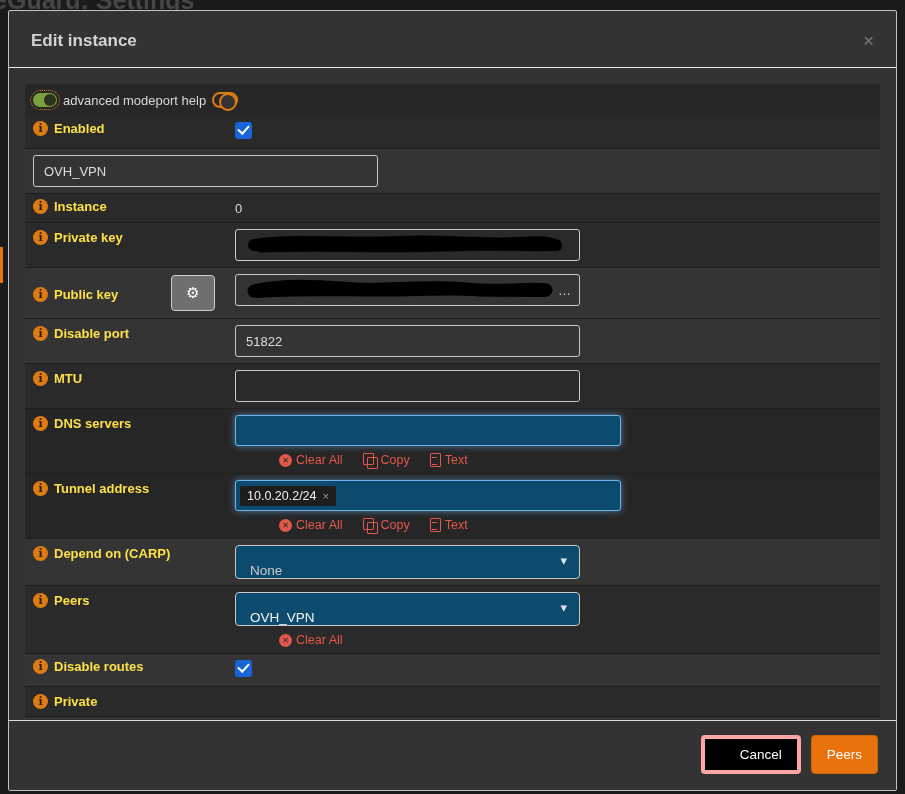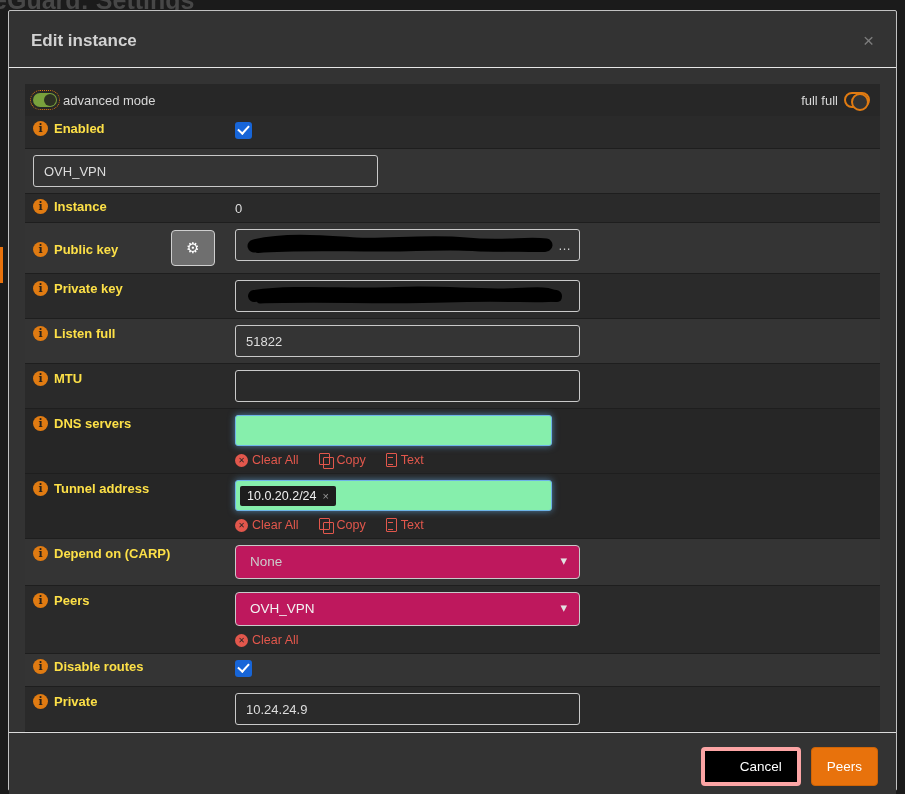--- a/index.html
+++ b/index.html
@@ -26,21 +26,21 @@
   }
   .modal-header {
     padding:20px 22px 16px 22px; display:flex; align-items:center; justify-content:space-between;
     border-bottom:1px solid #e6e6e6;
   }
   .modal-title { font-size:17px; font-weight:700; color:#d2d2d2; }
   .close-x { color:#7c7c7c; font-size:19px; line-height:14px; cursor:pointer; }
   .modal-body { padding:16px 16px 0 16px; flex:1; }
   
   .adv-bar {
-    background:#272727; height:32px; display:flex; align-items:center; justify-content:space-between;
+    background:#272727; height:32px; display:flex; align-items:center; justify-content:flex-start;
     padding:0 10px 0 8px; font-size:13px; color:#d8d8d8;
   }
   .adv-left, .adv-right { display:flex; align-items:center; gap:6px; }
   .tgl-on {
     width:24px; height:14px; border-radius:8px; background:#79a13c; position:relative;
     outline:1px dotted #e07b12; outline-offset:2px; display:inline-block;
   }
   .tgl-on::after {
     content:""; position:absolute; right:1px; top:1px; width:12px; height:12px;
     border-radius:50%; background:#2d3123;
@@ -97,30 +97,30 @@
   .gear-btn {
     width:44px; height:36px; background:#6f6f6f; border:1px solid #cfcfcf; border-radius:4px;
     color:#fff; font-size:15px; display:flex; align-items:center; justify-content:center;
     cursor:pointer; margin-right:6px;
   }
   
   .scribble { flex:0 0 auto; }
   .ellip { color:#cfcfcf; margin-left:4px; font-size:13px; letter-spacing:1px; }
   
   .tok {
-    width:317px; min-height:31px; background:#86efac; border:1px solid #6db3e8; border-radius:3px;
+    width:386px; min-height:31px; background:#0c4a6e; border:1px solid #6db3e8; border-radius:3px;
     box-shadow:0 0 7px rgba(100,170,230,.65); display:flex; align-items:center; padding:3px 4px;
   }
   .token {
     background:#1d1d1d; color:#f0f0f0; font-size:12.5px; border-radius:2px;
     padding:3px 7px; display:inline-flex; align-items:center; gap:6px;
   }
   .token .tk-x { color:#9a9a9a; font-size:11px; cursor:pointer; }
   
-  .actions { display:flex; gap:20px; margin-top:7px; align-items:center; }
+  .actions { display:flex; gap:20px; margin-top:7px; align-items:center;margin-left:44px; }
   .act { color:#e2574c; font-size:12.5px; display:inline-flex; align-items:center; gap:4px; cursor:pointer; }
   .i-cx {
     width:13px; height:13px; border-radius:50%; background:#e2574c; position:relative; display:inline-block;
   }
   .i-cx::before {
     content:"✕"; position:absolute; left:0; top:0; width:13px; height:13px;
     color:#262626; font-size:8px; display:flex; align-items:center; justify-content:center;
   }
   .i-copy { width:14px; height:14px; position:relative; display:inline-block; }
   .i-copy::before {
@@ -134,22 +134,22 @@
   .i-doc {
     width:11px; height:14px; border:1.5px solid #e2574c; border-radius:1px;
     position:relative; display:inline-block;
   }
   .i-doc::before {
     content:""; position:absolute; left:1.5px; top:2.5px; width:5px; height:6px;
     border-top:1.5px solid #e2574c; border-bottom:1.5px solid #e2574c;
   }
   
   .sel {
-    width:345px; height:34px; background:#be185d; border:1px solid #c9c9c9; border-radius:4px;
-    color:#cccccc; font-size:13.5px; display:flex; align-items:flex-start; padding:8px 30px 0 14px;
+    width:345px; height:34px; background:#0c4a6e; border:1px solid #c9c9c9; border-radius:4px;
+    color:#cccccc; font-size:13.5px; display:flex; align-items:flex-end; padding:8px 30px 0 14px;
     position:relative; cursor:pointer;
   }
   .sel.light-text { color:#f2f2f2; }
   .sel .caret { position:absolute; right:12px; top:7px; color:#e2e2e2; font-size:13px; }
   
   .modal-footer {
     border-top:1px solid #dcdcdc; padding:14px 18px 16px 18px;
     display:flex; justify-content:flex-end; gap:10px; background:#333;
   }
   .btn {
@@ -171,21 +171,21 @@
     <div class="close-x">×</div>
   </div>
 
   <div class="modal-body">
     <div class="adv-bar">
       <div class="adv-left">
         <span class="tgl-on"></span>
         <span>advanced mode</span>
       </div>
       <div class="adv-right">
-        <span>full full</span>
+        <span>port help</span>
         <span class="tgl-off"></span>
       </div>
     </div>
 
     <div class="frm">
 
       <div class="row bg-a r-sm">
         <div class="lbl-col">
             <span class="i-info"></span>
             <span class="lbl">Enabled</span>
@@ -196,20 +196,35 @@
       <div class="row bg-b">
         <div class="ctl-col"><input class="inp" type="text" value="OVH_VPN" style=""></div>
       </div>
 
       <div class="row bg-a r-sm">
         <div class="lbl-col">
             <span class="i-info"></span>
             <span class="lbl">Instance</span>
           </div>
         <div class="ctl-col"><span class="static-val">0</span></div>
+      </div>
+
+      <div class="row bg-a">
+        <div class="lbl-col">
+            <span class="i-info"></span>
+            <span class="lbl">Private key</span>
+          </div>
+        <div class="ctl-col">
+          <div class="inp">
+            <svg class="scribble" width="318" height="26" viewBox="0 0 318 26">
+              <path d="M8 13 C 50 7, 100 12, 150 10 S 230 13, 270 11 S 300 12, 310 13" stroke="#000" stroke-width="12" fill="none" stroke-linecap="round"></path>
+              <path d="M14 17 C 70 15, 140 18, 200 16 S 290 17, 312 15" stroke="#000" stroke-width="7" fill="none" stroke-linecap="round"></path>
+            </svg>
+          </div>
+        </div>
       </div>
 
       <div class="row bg-b">
         <div class="lbl-col with-btn">
           <span class="lbl-grp">
               <span class="i-info"></span>
               <span class="lbl">Public key</span>
             </span>
           <span class="gear-btn">
               <span>⚙</span>
@@ -219,39 +234,24 @@
           <div class="inp">
             <svg class="scribble" width="308" height="26" viewBox="0 0 308 26">
               <path d="M8 14 C 40 6, 80 10, 110 12 S 180 8, 220 12 S 280 10, 300 13" stroke="#000" stroke-width="13" fill="none" stroke-linecap="round"></path>
               <path d="M12 17 C 60 13, 120 17, 170 15 S 260 16, 298 16" stroke="#000" stroke-width="8" fill="none" stroke-linecap="round"></path>
             </svg>
             <span class="ellip">…</span>
           </div>
         </div>
       </div>
 
-      <div class="row bg-a">
-        <div class="lbl-col">
-            <span class="i-info"></span>
-            <span class="lbl">Private key</span>
-          </div>
-        <div class="ctl-col">
-          <div class="inp">
-            <svg class="scribble" width="318" height="26" viewBox="0 0 318 26">
-              <path d="M8 13 C 50 7, 100 12, 150 10 S 230 13, 270 11 S 300 12, 310 13" stroke="#000" stroke-width="12" fill="none" stroke-linecap="round"></path>
-              <path d="M14 17 C 70 15, 140 18, 200 16 S 290 17, 312 15" stroke="#000" stroke-width="7" fill="none" stroke-linecap="round"></path>
-            </svg>
-          </div>
-        </div>
-      </div>
-
       <div class="row bg-b">
         <div class="lbl-col">
             <span class="i-info"></span>
-            <span class="lbl">Listen full</span>
+            <span class="lbl">Disable port</span>
           </div>
         <div class="ctl-col"><input class="inp" type="text" value="51822" style=""></div>
       </div>
 
       <div class="row bg-a">
         <div class="lbl-col">
             <span class="i-info"></span>
             <span class="lbl">MTU</span>
           </div>
         <div class="ctl-col"><input class="inp" type="text" value="" style=""></div>
@@ -348,21 +348,20 @@
             <span class="lbl">Disable routes</span>
           </div>
         <div class="ctl-col"><span class="cb"></span></div>
       </div>
 
       <div class="row bg-a">
         <div class="lbl-col">
             <span class="i-info"></span>
             <span class="lbl">Private</span>
           </div>
-        <div class="ctl-col"><input class="inp" type="text" value="10.24.24.9" style=""></div>
       </div>
 
     </div>
   </div>
 
   <div class="modal-footer">
     <button class="btn btn-cancel">Cancel</button>
     <button class="btn btn-save">Peers</button>
   </div>
 </div>

